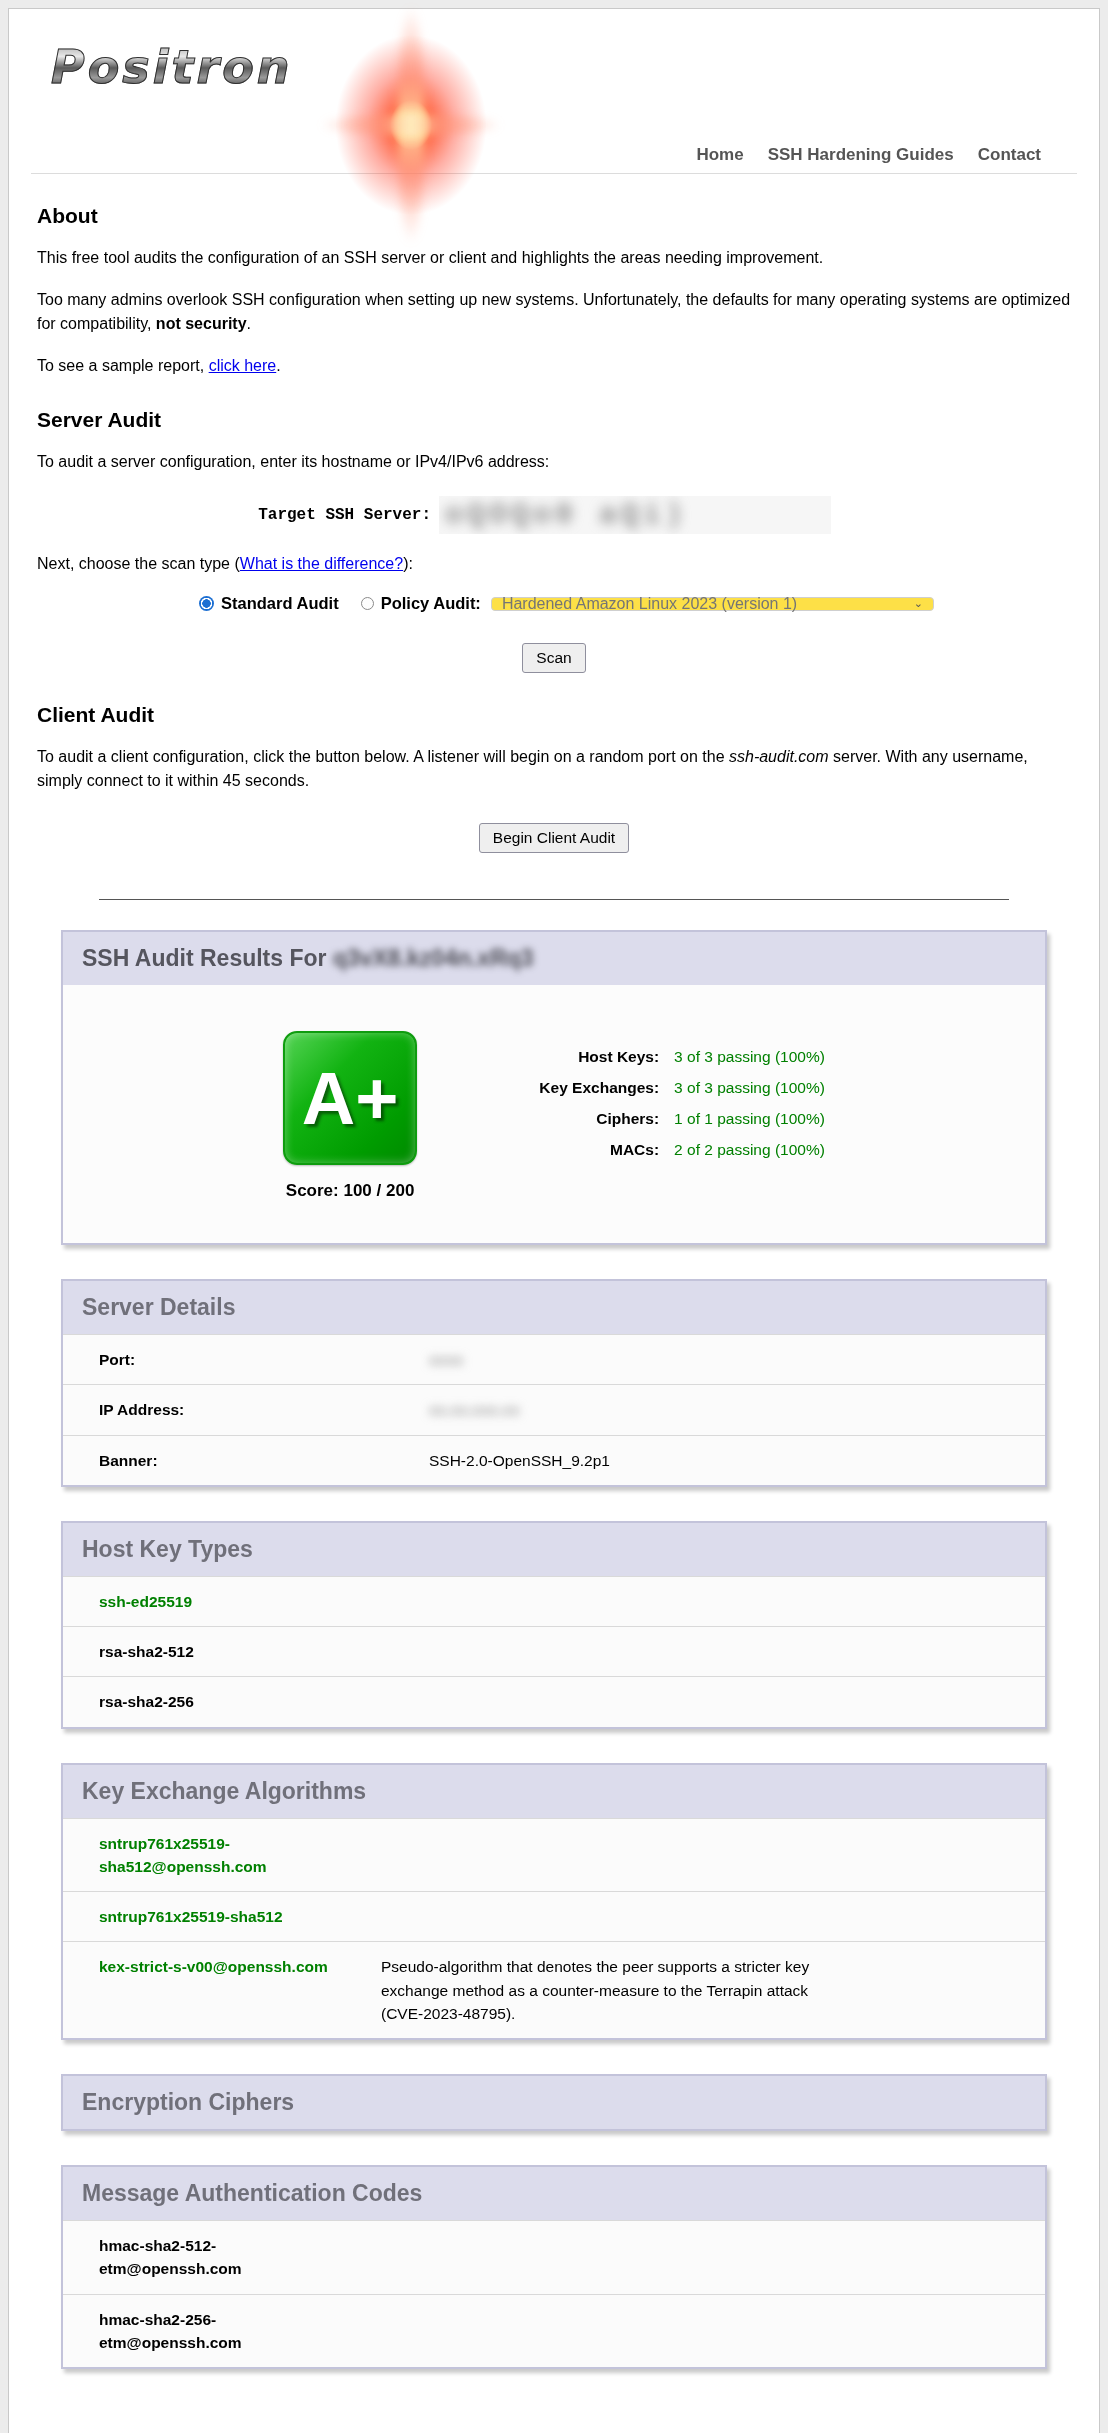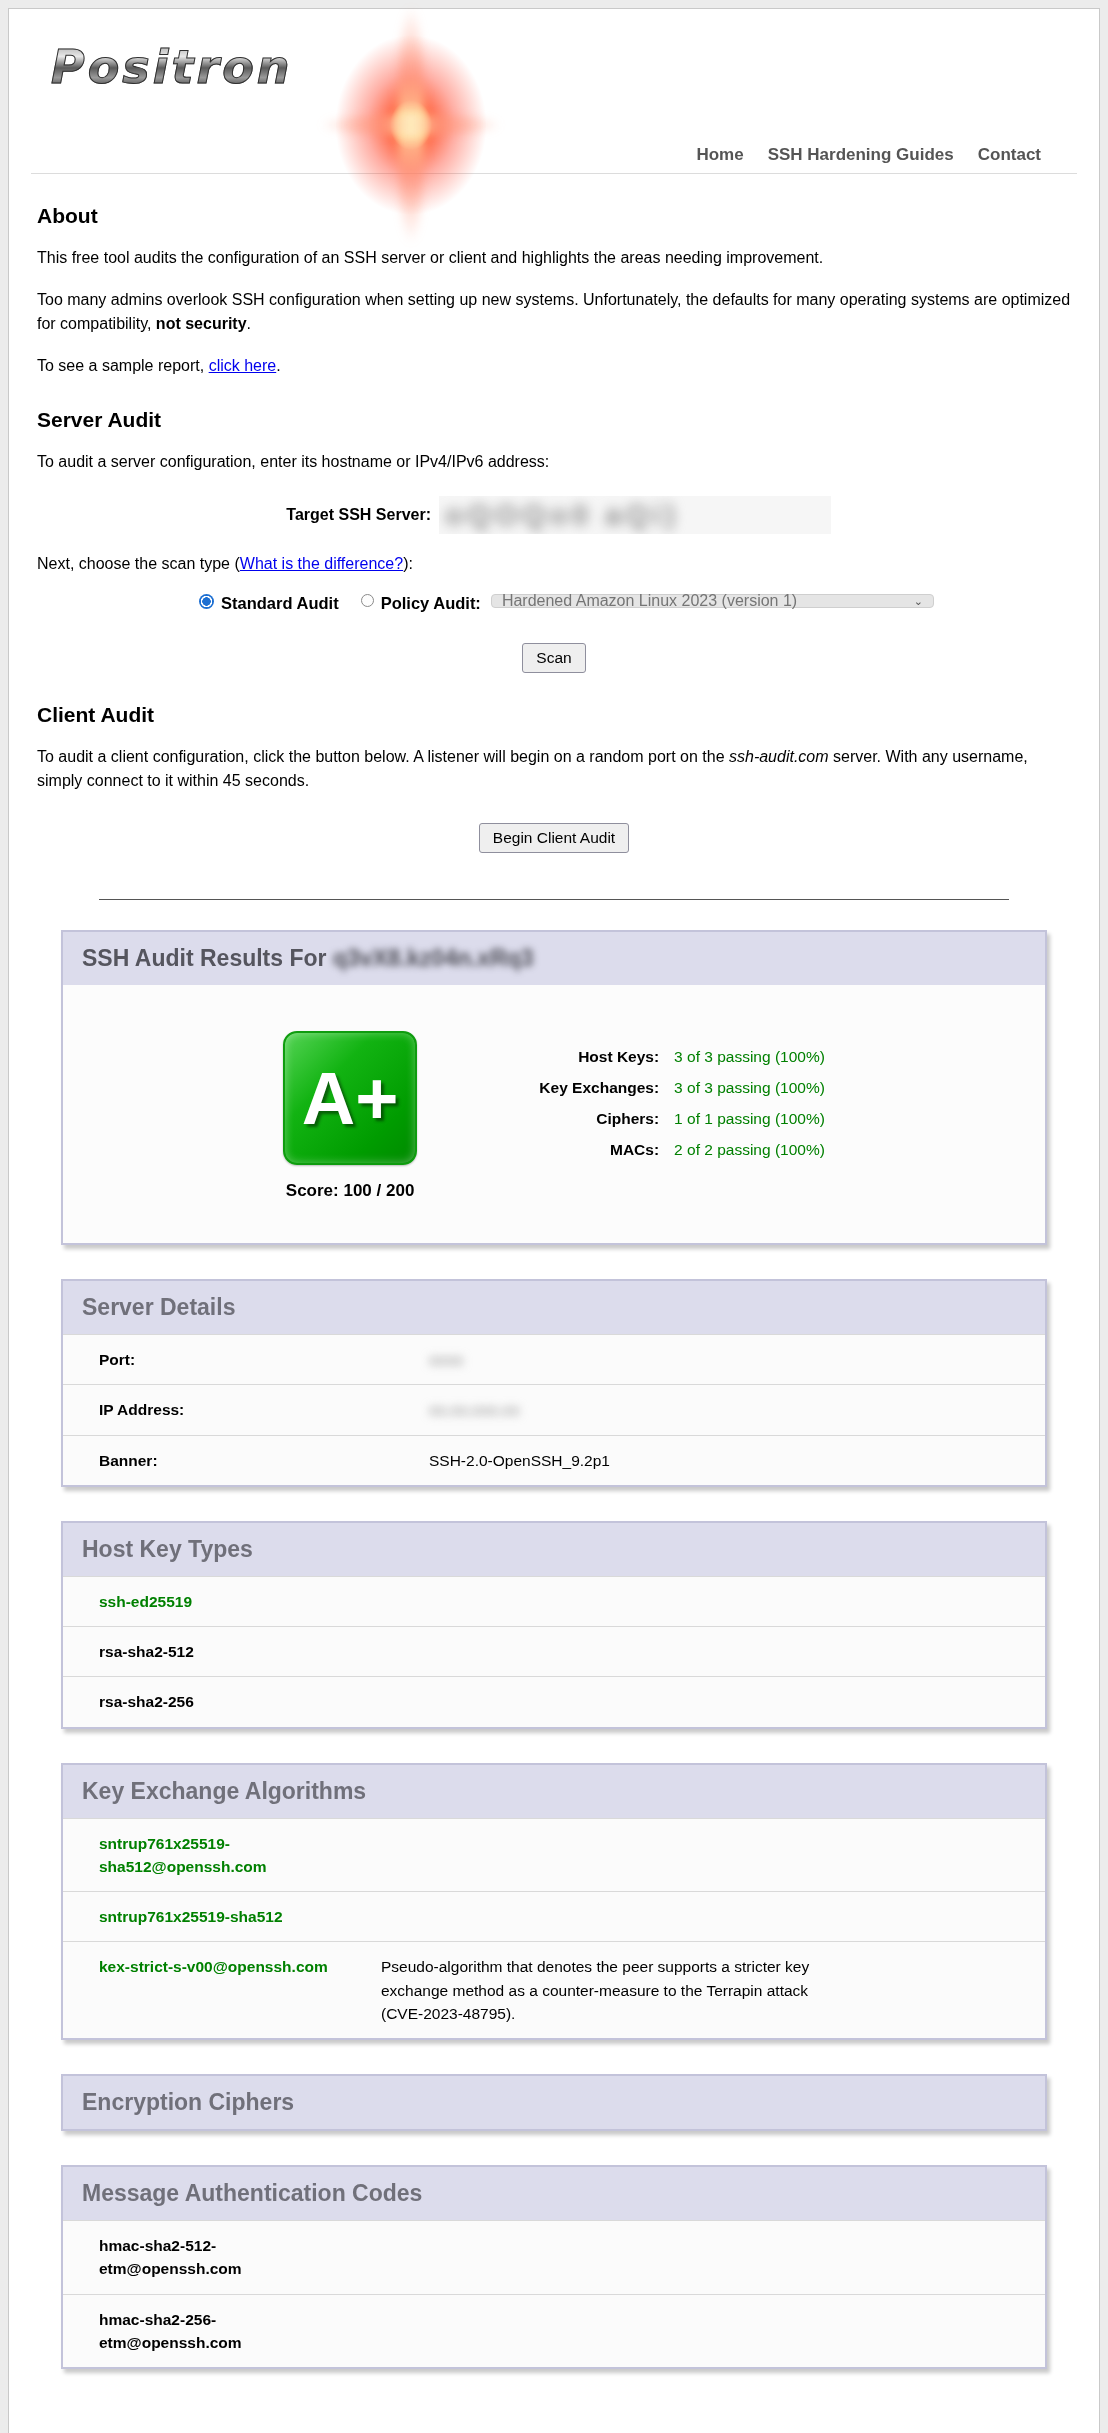--- a/index.html
+++ b/index.html
@@ -44,31 +44,31 @@
   }
   .nav { display:flex; gap:24px; padding-right:36px; }
   .nav a { color:#555; font-weight:bold; font-size:17px; text-decoration:none; cursor:pointer; }
   .hdr-rule { border:none; border-top:1px solid #dcdcdc; margin:4px 0 0 0; }
   
   h2 { font-size:21px; margin:30px 0 6px 6px; }
   p  { margin:18px 0 18px 6px; line-height:1.5; }
   a.blue { color:#0000ee; text-decoration:underline; cursor:pointer; }
   .it { font-style:italic; }
   
-  .target-row { display:flex; align-items:center; margin:22px 0 8px 0; }
+  .target-row { display:flex; align-items:center; margin:22px 0 8px 0;font-family:Liberation Mono, monospace; }
   .target-label { width:408px; text-align:right; font-weight:bold; padding-right:8px; }
   .target-input { width:392px; height:38px; background:#f6f6f6; overflow:hidden;
     display:flex; align-items:center; padding-left:6px; }
   .target-input span { font-size:30px; font-weight:bold; color:#8d8d8d; letter-spacing:4px;
     filter:blur(6px); user-select:none; white-space:nowrap; }
-  .radio-row { display:flex; align-items:flex-start; margin:16px 0 0 168px; font-weight:bold; font-size:16.5px; }
+  .radio-row { display:flex; align-items:center; margin:16px 0 0 168px; font-weight:bold; font-size:16.5px; }
   .radio { width:15px; height:15px; border-radius:50%; margin-right:7px; cursor:pointer; flex:none; }
   .radio.sel { background:radial-gradient(circle,#1d6fd2 0 4px, #ffffff 4.5px 5.5px, #1d6fd2 6px); }
   .radio.unsel { width:13px; height:13px; background:#fdfdfd; border:1.5px solid #8a8a8a; margin-left:22px; }
-  .select { margin-left:10px; width:443px; height:14px; background:#e5e5e5; border:1px solid #cfcfcf;
+  .select { margin-left:10px; width:443px; height:14px; background:#fde047; border:1px solid #cfcfcf;
     border-radius:4px; display:flex; align-items:center; justify-content:space-between;
     padding:0 10px; font-weight:normal; color:#757575; font-size:16px; cursor:pointer; }
   .select .chev { color:#555; font-size:11px; }
   .btn { display:block; margin:30px auto 0 auto; background:#efefef; border:1px solid #8f8f9d;
     border-radius:3px; font-size:15.5px; padding:5px 13px; cursor:pointer; font-family:inherit; color:#000; }
   .sep { border:none; border-top:1px solid #555; width:87%; margin:46px auto 0 auto; }
   
   .panel { margin:30px 30px 34px 30px; border:2px solid #c3c3da; background:#fbfbfb;
     box-shadow:3px 4px 4px #c9c9c9; }
   .panel-h { background:#dcdcec; padding:13px 19px; font-size:23px; font-weight:bold; color:#70707a; }

